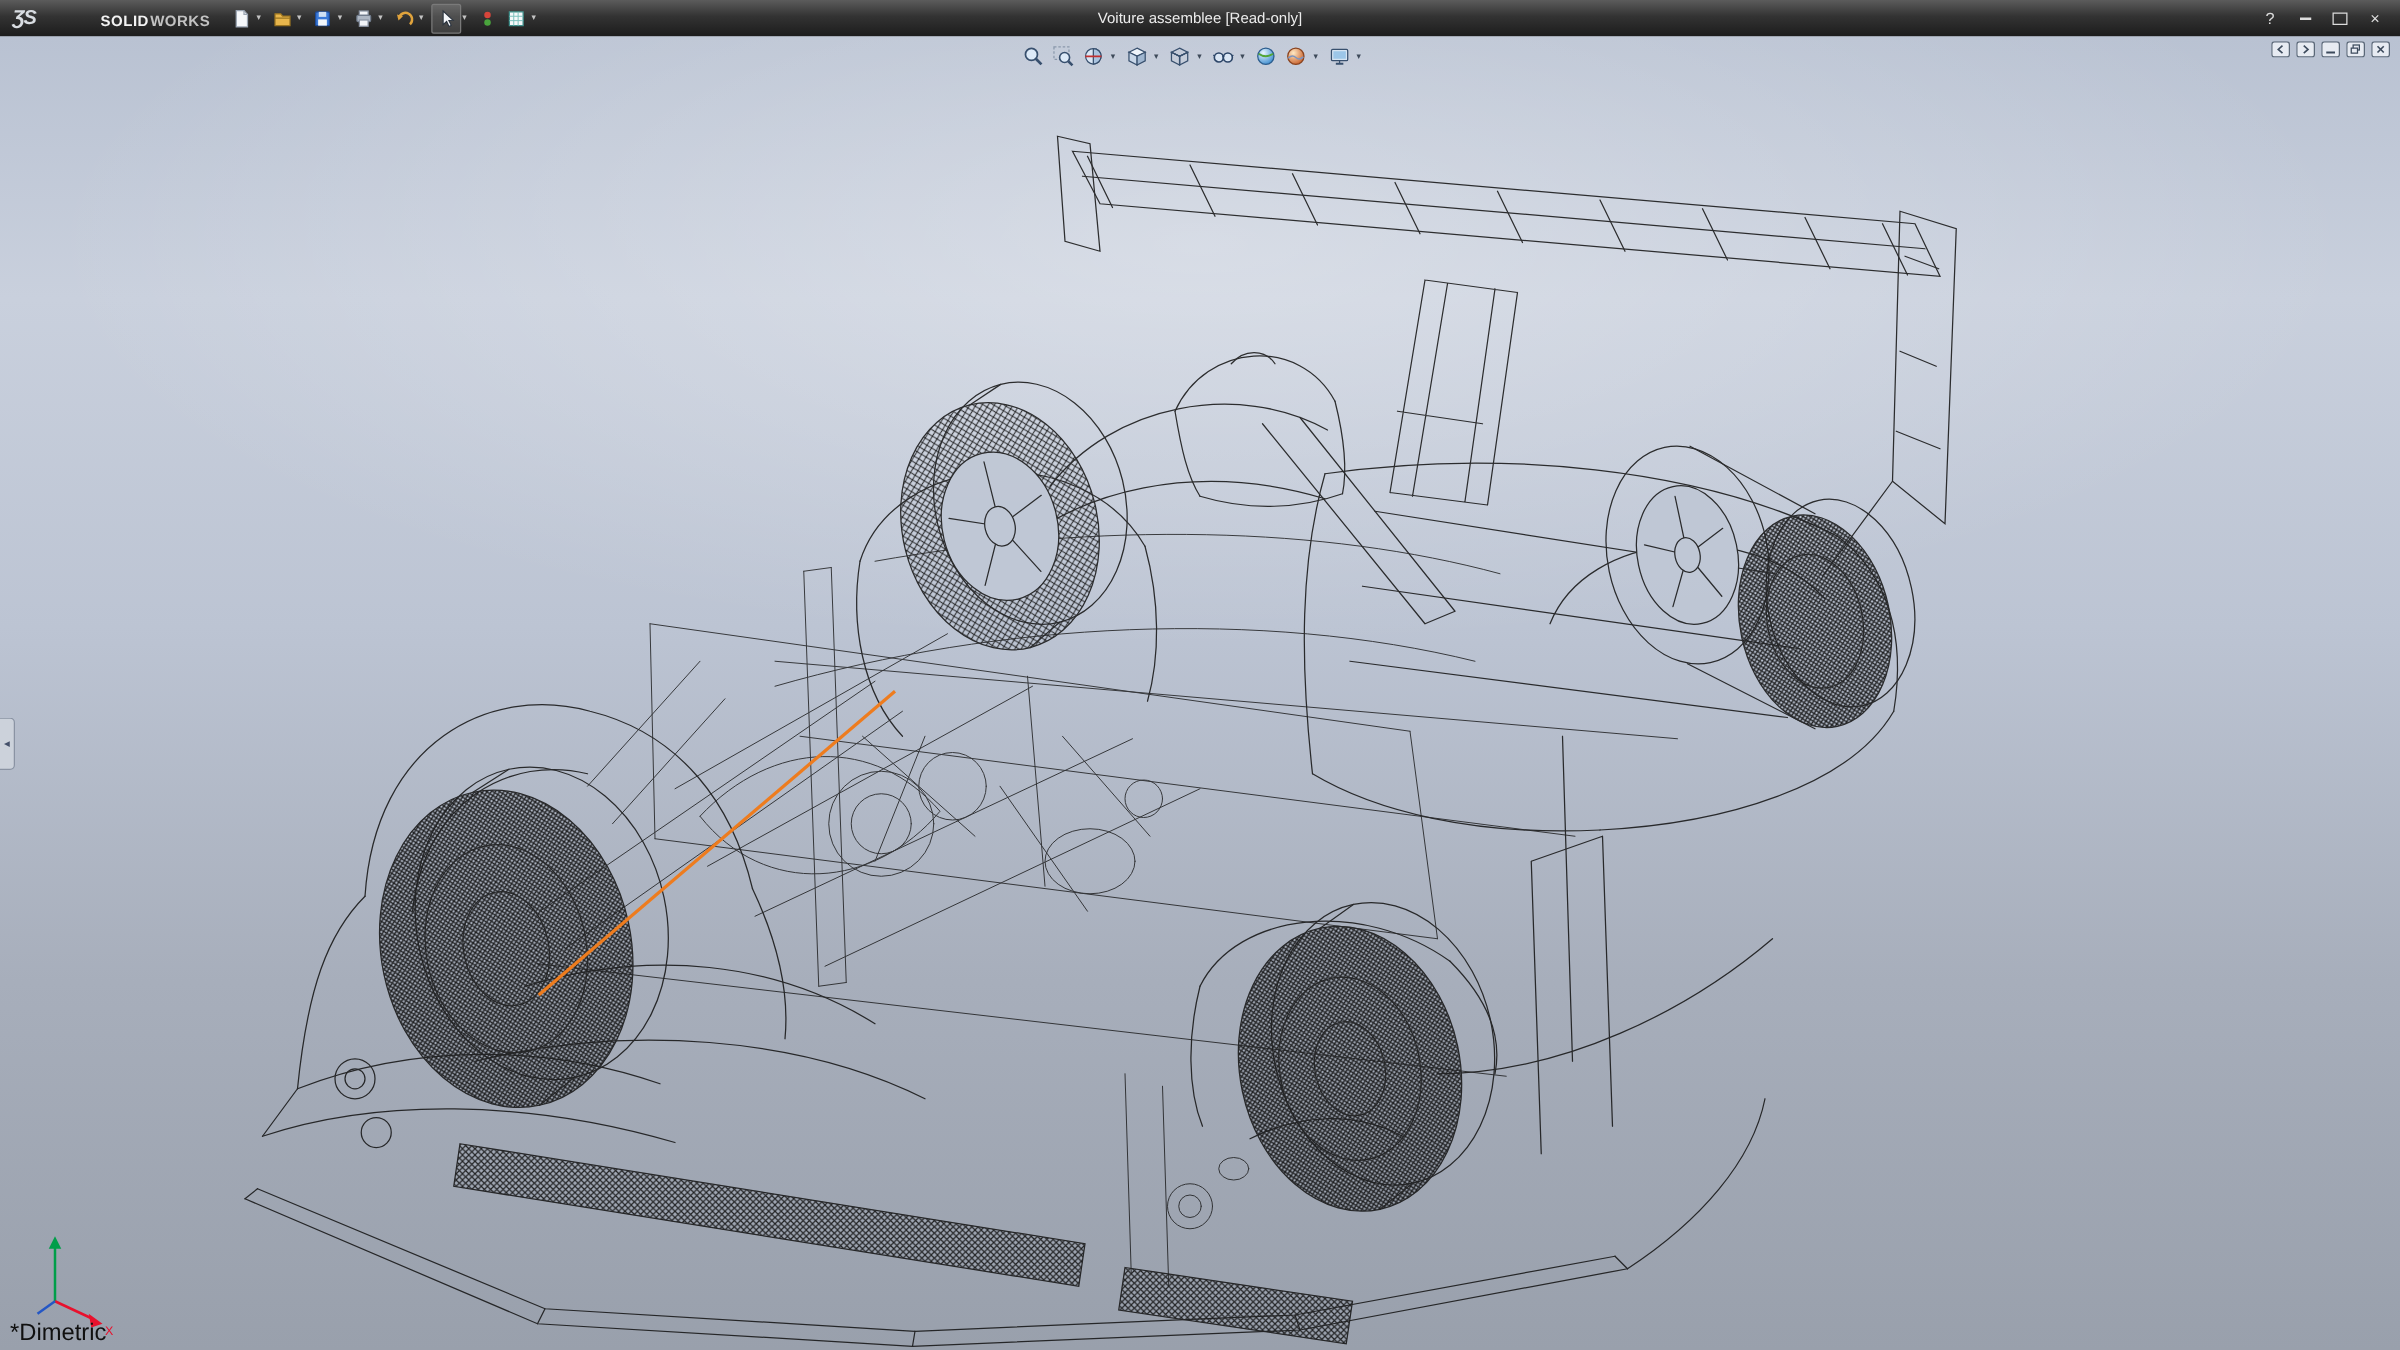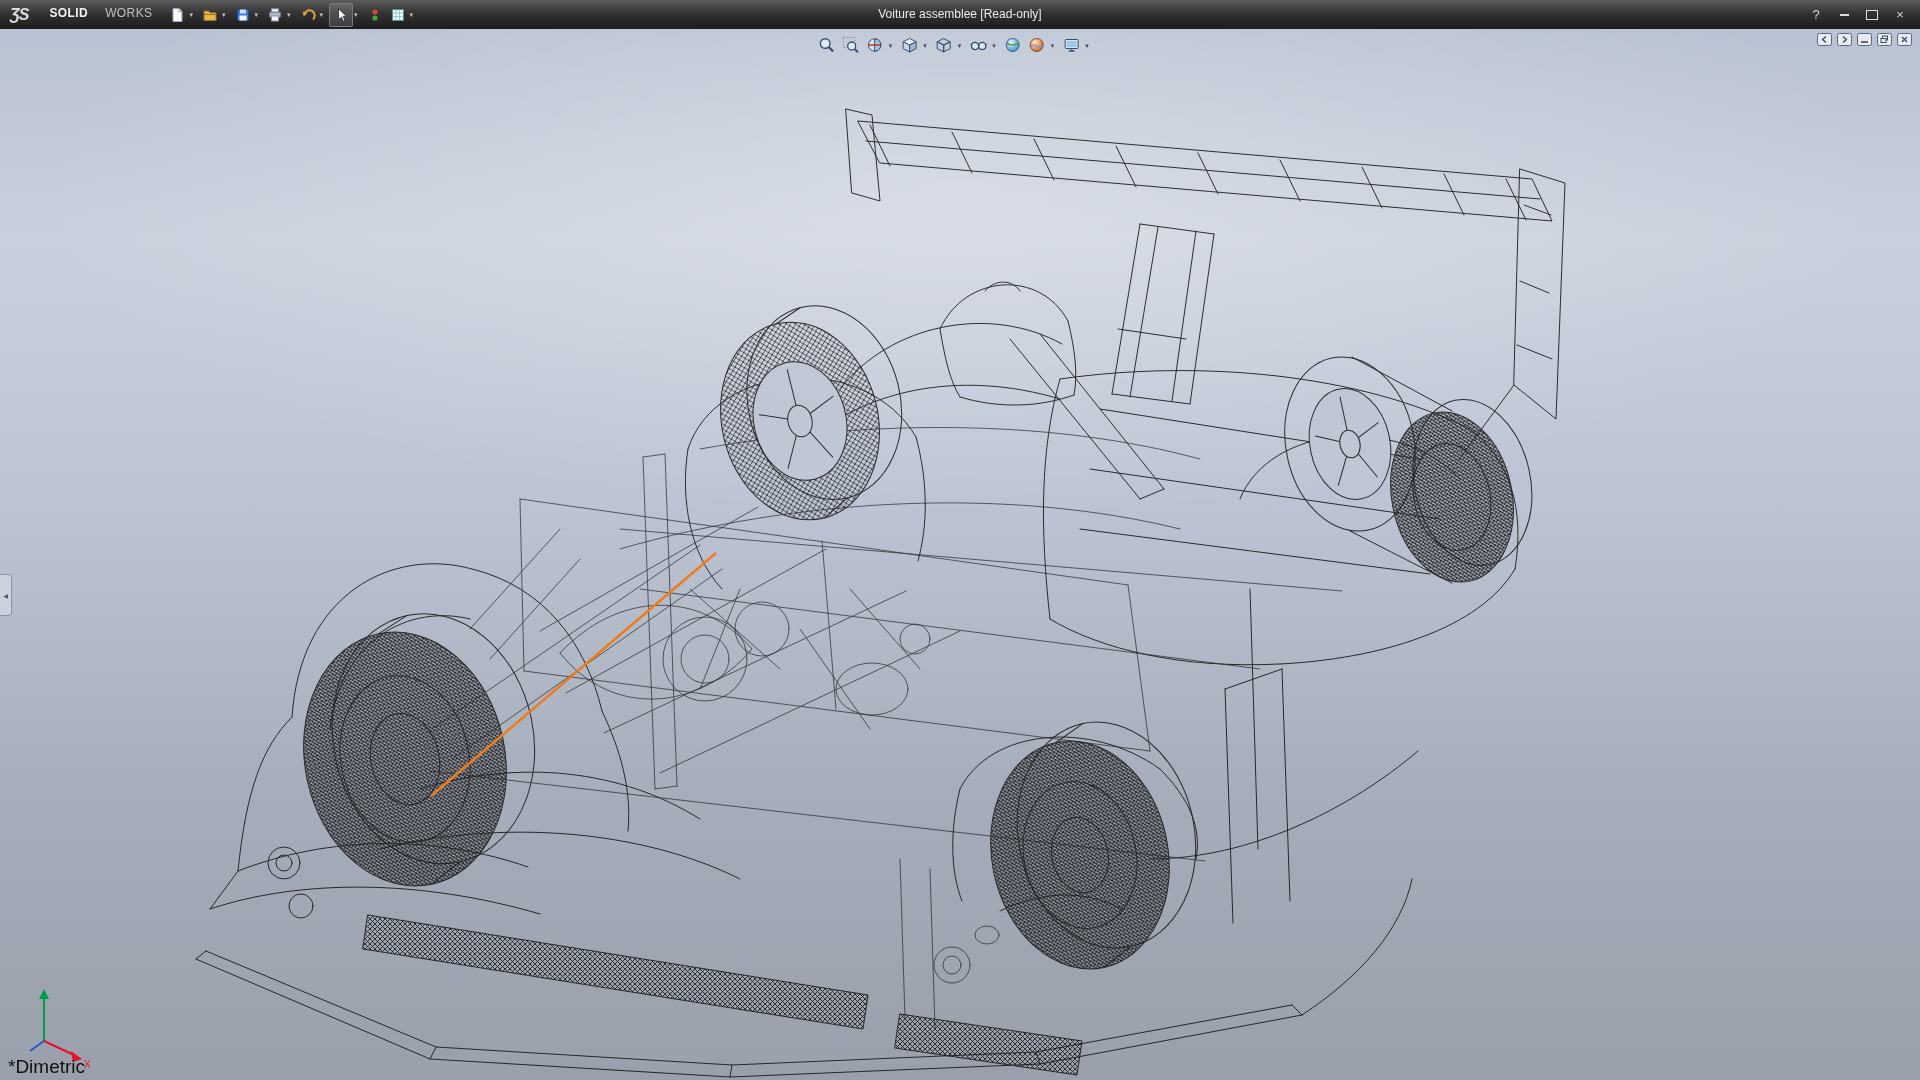--- a/index.html
+++ b/index.html
@@ -1,24 +1,24 @@
 <!DOCTYPE html>
 <html><head>
 <meta charset="utf-8">
 <style>
   html,body{margin:0;padding:0;width:1920px;height:1080px;overflow:hidden;
     font-family:"Liberation Sans",sans-serif;-webkit-font-smoothing:antialiased;}
   
   .titlebar{position:relative;height:29px;
     background:linear-gradient(#5c5c5c,#333 45%,#1c1c1c);
     display:flex;align-items:center;color:#e6e6e6;border-bottom:1px solid #0d0d0d;}
-  .brand{display:flex;align-items:flex-start;gap:21px;padding:0 14px 0 10px;}
+  .brand{display:flex;align-items:flex-end;gap:5px;padding:0 14px 0 10px;}
   .brand .logo{font-size:16px;font-weight:bold;font-style:italic;color:#d9dde2;letter-spacing:-1px;}
-  .brand .nm1{font-size:12px;font-weight:bold;color:#f2f2f2;letter-spacing:.4px;}
-  .brand .nm2{font-size:12px;font-weight:normal;color:#c2c2c2;letter-spacing:.4px;margin-left:-4px;}
+  .brand .nm1{font-size:12px;font-weight:bold;color:#f2f2f2;letter-spacing:.4px;margin-left:47px;}
+  .brand .nm2{font-size:12px;font-weight:bold;color:#c2c2c2;letter-spacing:.4px;margin-left:-4px;}
   .tb-tools{display:flex;align-items:center;gap:1px;}
   .tb-btn{width:22px;height:22px;display:inline-flex;align-items:center;justify-content:center;border-radius:2px;}
   .tb-btn.pressed{background:rgba(255,255,255,.14);border:1px solid #7a7a7a;}
   .caret{font-size:7px;color:#c3c3c3;margin:0 5px 0 0;line-height:1;}
   .hud .caret{color:#3e4a5a;margin:0 4px 0 1px;}
   .win-title{position:absolute;left:50%;top:0;transform:translateX(-50%);
     line-height:29px;font-size:12px;color:#ececec;white-space:nowrap;}
   .win-ctrls{margin-left:auto;display:flex;align-items:center;gap:4px;padding-right:8px;}
   .wc{width:24px;height:20px;display:inline-flex;align-items:center;justify-content:center;color:#dcdcdc;font-size:13px;}
   .wc .bar{width:9px;height:2px;background:#dcdcdc;display:inline-block;}

